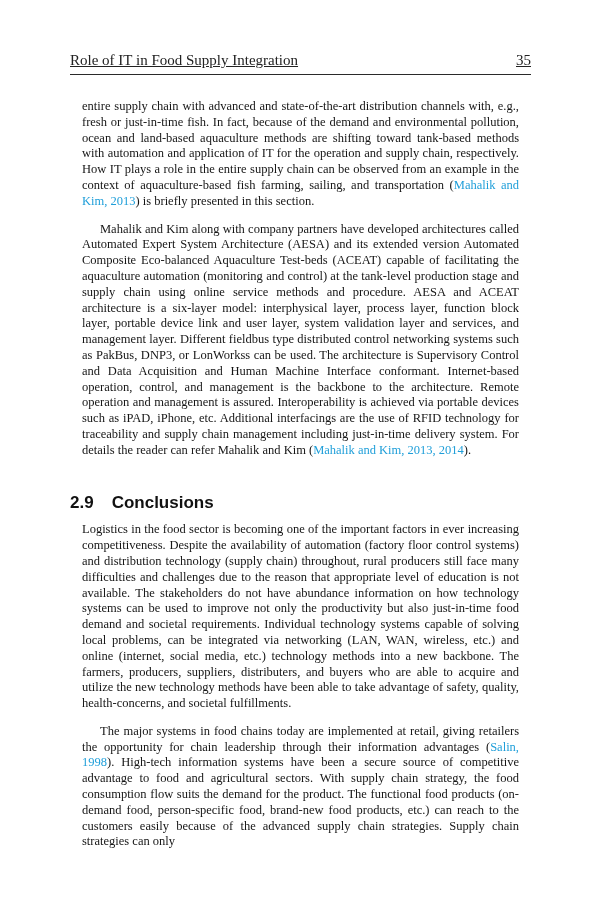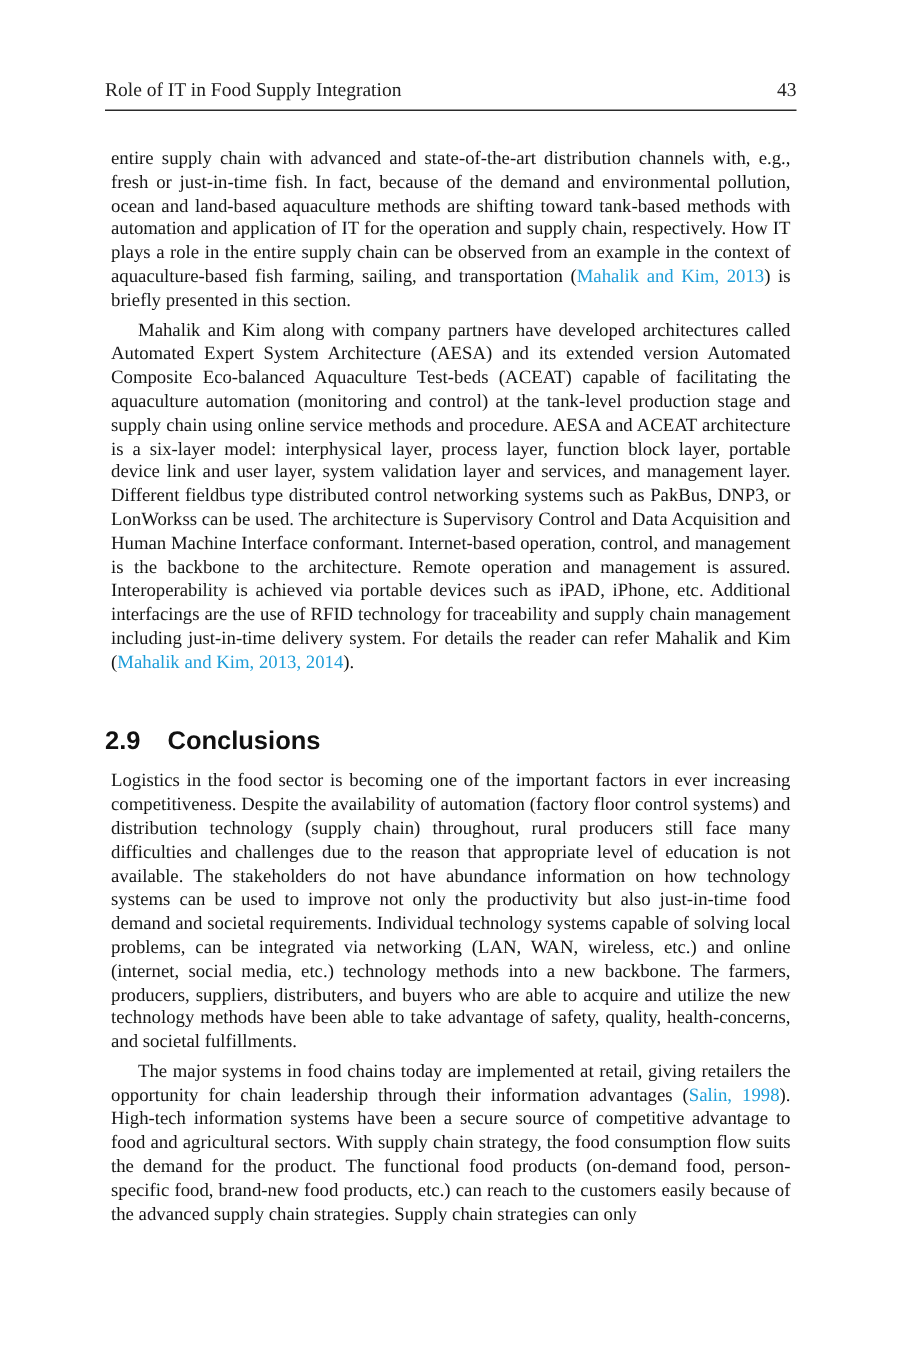--- a/index.html
+++ b/index.html
@@ -15,38 +15,39 @@
     box-sizing: border-box;
     padding: 52px 69px 0 70px;
     font-family: "Liberation Serif", serif;
     color: #151515;
     overflow: hidden;
   }
   header.running {
     display: flex;
     justify-content: space-between;
     align-items: flex-end;
-    font-size: 13px;
+    font-size: 15px;
     color: #222;
     padding-bottom: 5px;
+    text-decoration: underline;
   }
   .header-rule {
     border: none;
     border-top: 1px solid #2a2a2a;
     margin: 0 0 24px 0;
   }
   main.body-text {
     font-size: 12.5px;
     line-height: 15.8px;
     text-align: justify;
     hyphens: auto;
     -webkit-hyphens: auto;
   }
   p.para {
-    margin: 4px;
+    margin: 12px;
   }
   p.para.indent {
     text-indent: 18px;
   }
   a.cite {
     color: var(--link-color, #1e9ed9);
     text-decoration: none;
     cursor: pointer;
   }
   h2.section-heading {
@@ -61,21 +62,21 @@
   h2.section-heading .sec-num {
     margin-right: 18px;
   }
 </style>
 </head>
 <body>
 
 <div class="page">
   <header class="running">
     <span>Role of IT in Food Supply Integration</span>
-    <span>43</span>
+    <span>35</span>
   </header>
   <hr class="header-rule">
   <main class="body-text" id="content">
       <p class="para">entire supply chain with advanced and state-of-the-art distribution channels with, e.g., fresh or just-in-time fish. In fact, because of the demand and environmental pollution, ocean and land-based aquaculture methods are shifting toward tank-based methods with automation and application of IT for the operation and supply chain, respectively. How IT plays a role in the entire supply chain can be observed from an example in the context of aquaculture-based fish farming, sailing, and transportation (<a class="cite" href="#">Mahalik and Kim, 2013</a>) is briefly presented in this section.</p>
       <p class="para indent">Mahalik and Kim along with company partners have developed architectures called Automated Expert System Architecture (AESA) and its extended version Automated Composite Eco-balanced Aquaculture Test-beds (ACEAT) capable of facilitating the aquaculture automation (monitoring and control) at the tank-level production stage and supply chain using online service methods and procedure. AESA and ACEAT architecture is a six-layer model: interphysical layer, process layer, function block layer, portable device link and user layer, system validation layer and services, and management layer. Different fieldbus type distributed control networking systems such as PakBus, DNP3, or LonWorkss can be used. The architecture is Supervisory Control and Data Acquisition and Human Machine Interface conformant. Internet-based operation, control, and management is the backbone to the architecture. Remote operation and management is assured. Interoperability is achieved via portable devices such as iPAD, iPhone, etc. Additional interfacings are the use of RFID technology for traceability and supply chain management including just-in-time delivery system. For details the reader can refer Mahalik and Kim (<a class="cite" href="#">Mahalik and Kim, 2013, 2014</a>).</p>
       <h2 class="section-heading"><span class="sec-num">2.9</span><span>Conclusions</span></h2>
       <p class="para">Logistics in the food sector is becoming one of the important factors in ever increasing competitiveness. Despite the availability of automation (factory floor control systems) and distribution technology (supply chain) throughout, rural producers still face many difficulties and challenges due to the reason that appropriate level of education is not available. The stakeholders do not have abundance information on how technology systems can be used to improve not only the productivity but also just-in-time food demand and societal requirements. Individual technology systems capable of solving local problems, can be integrated via networking (LAN, WAN, wireless, etc.) and online (internet, social media, etc.) technology methods into a new backbone. The farmers, producers, suppliers, distributers, and buyers who are able to acquire and utilize the new technology methods have been able to take advantage of safety, quality, health-concerns, and societal fulfillments.</p>
       <p class="para indent">The major systems in food chains today are implemented at retail, giving retailers the opportunity for chain leadership through their information advantages (<a class="cite" href="#">Salin, 1998</a>). High-tech information systems have been a secure source of competitive advantage to food and agricultural sectors. With supply chain strategy, the food consumption flow suits the demand for the product. The functional food products (on-demand food, person-specific food, brand-new food products, etc.) can reach to the customers easily because of the advanced supply chain strategies. Supply chain strategies can only</p>
     </main>
 </div>

